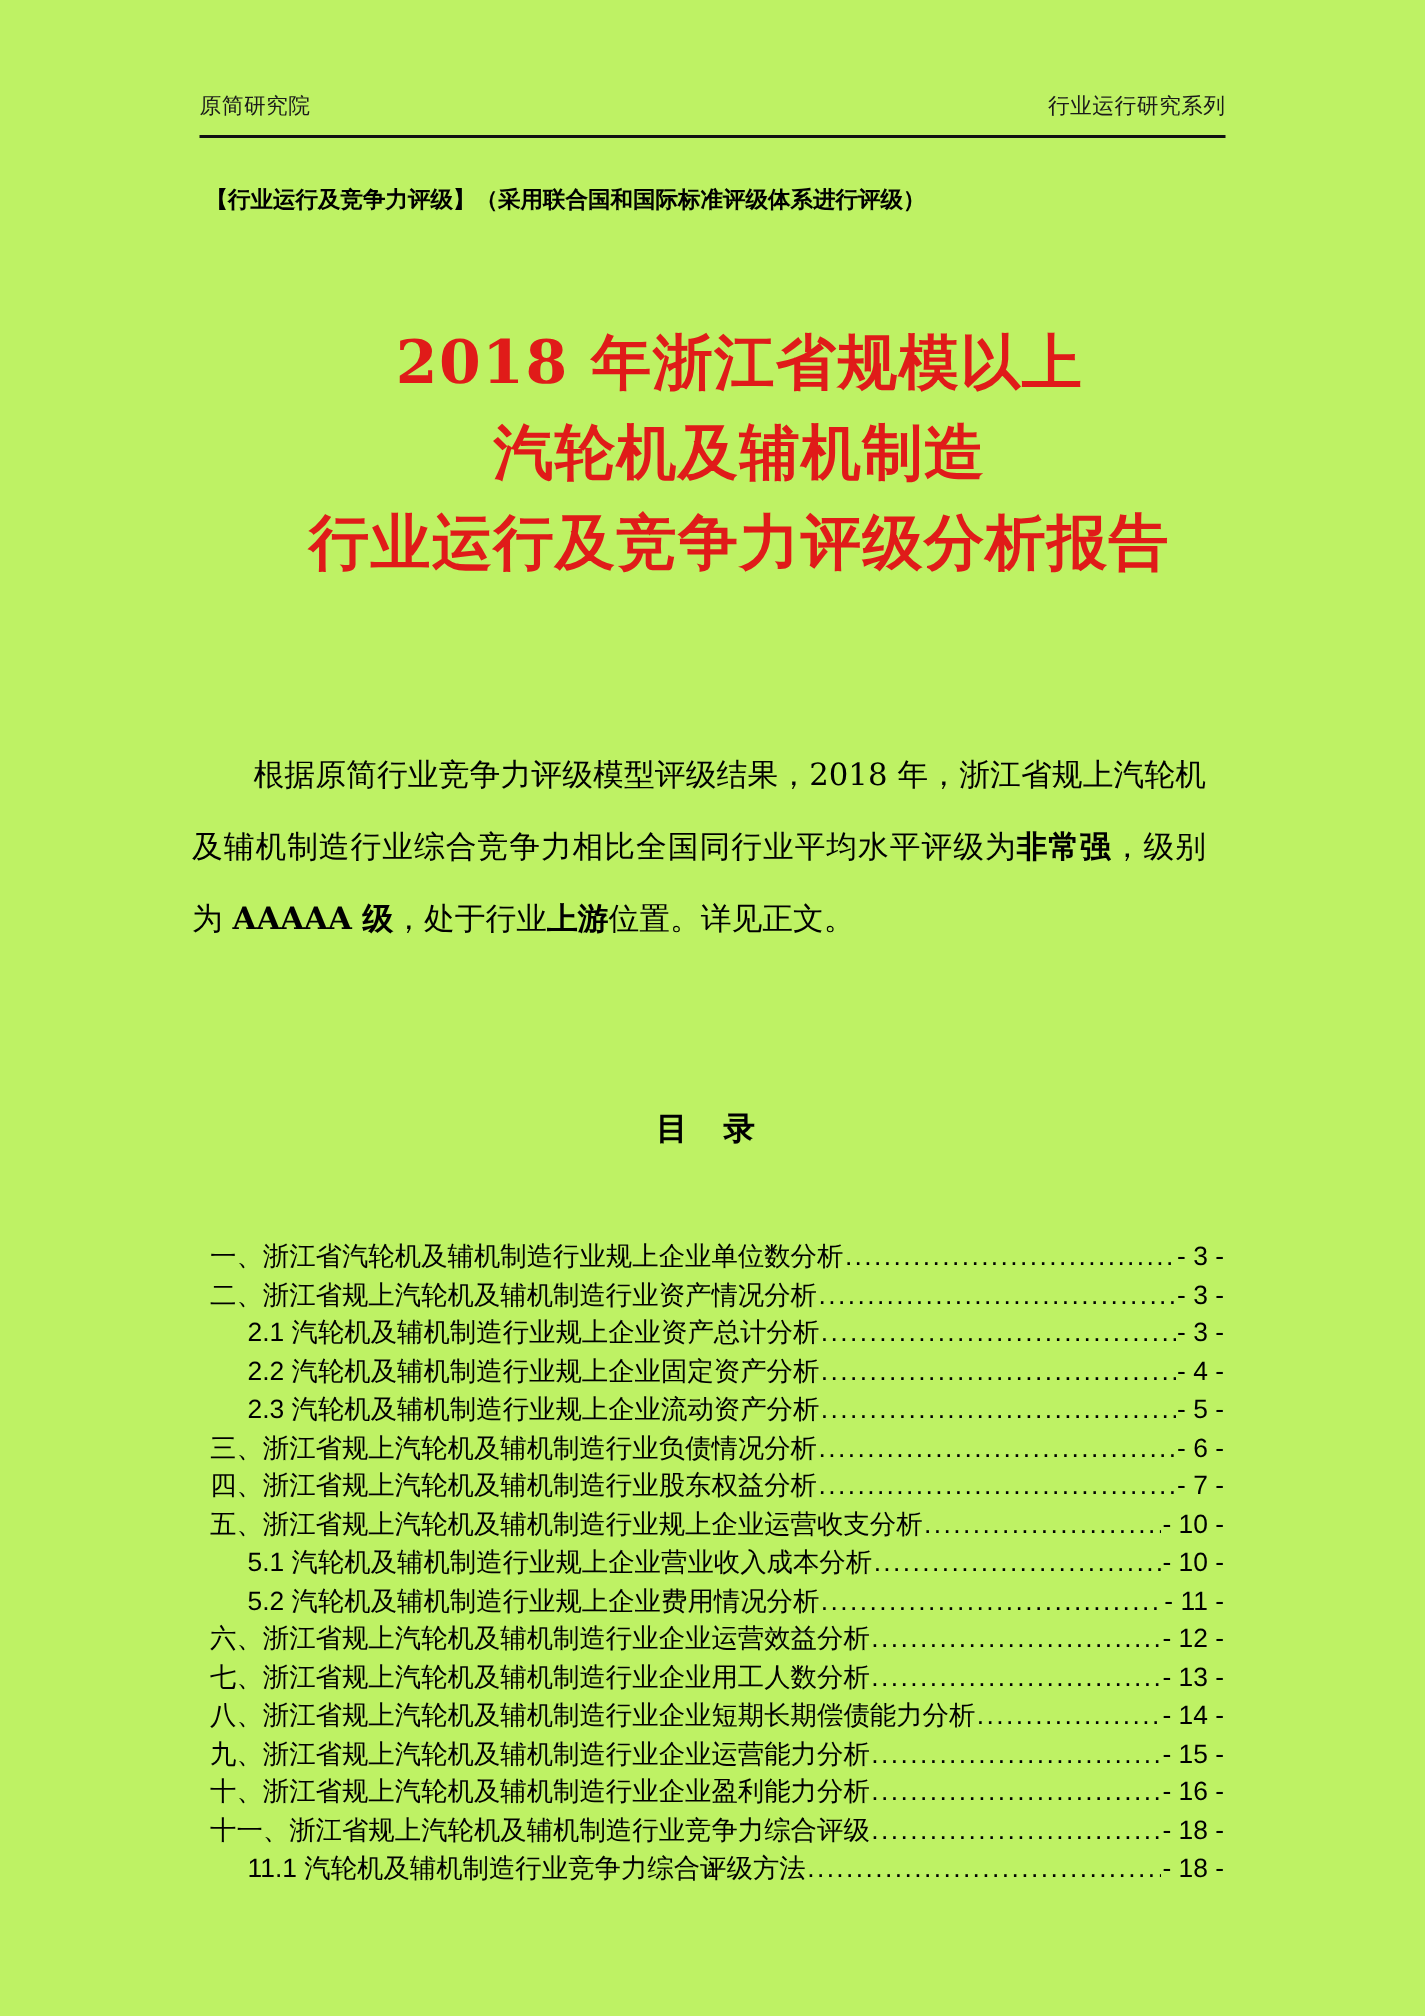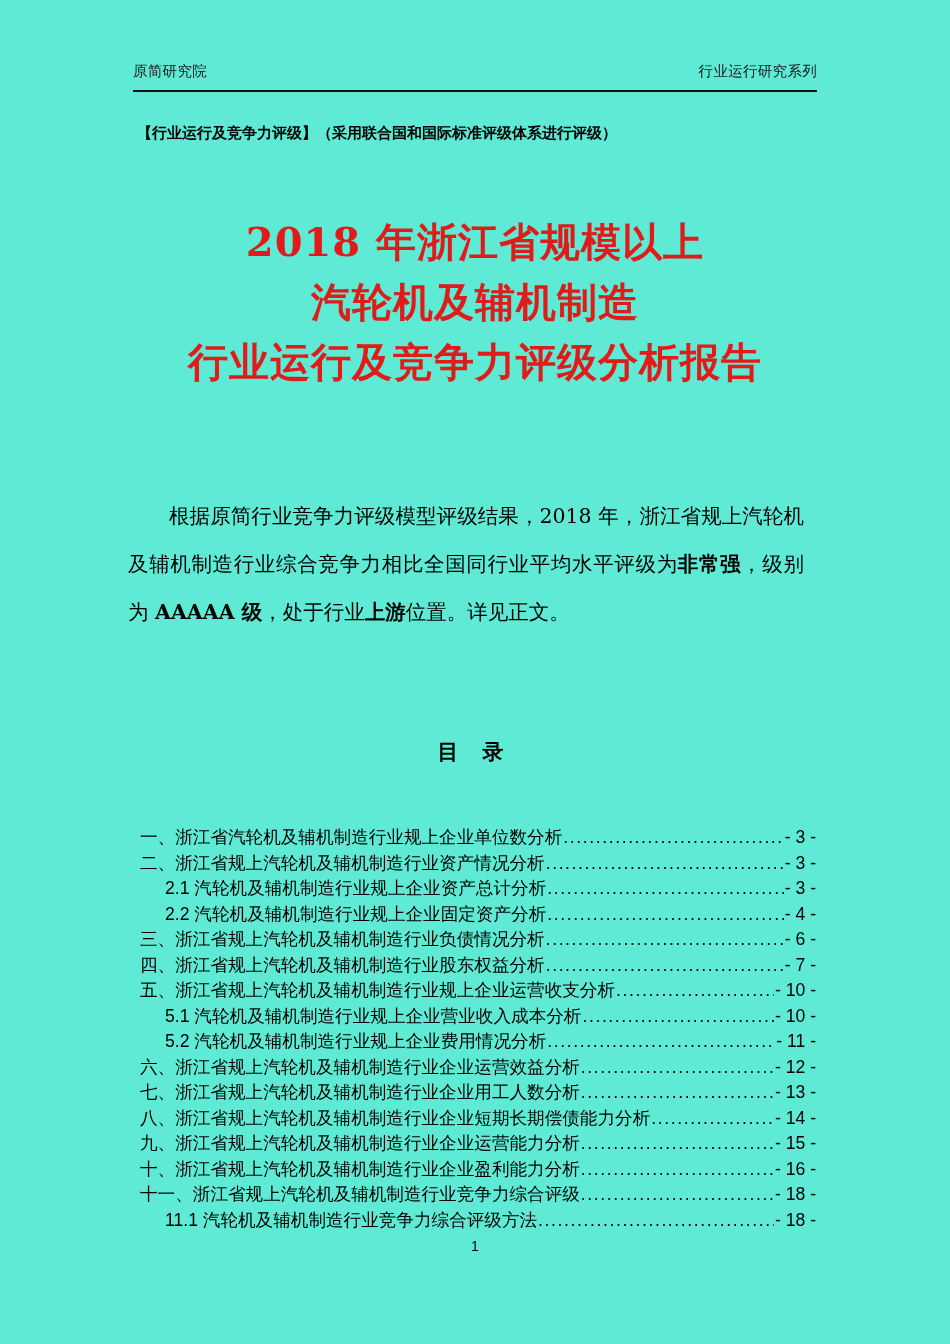--- a/index.html
+++ b/index.html
@@ -8,21 +8,21 @@
     background: #ffffff;
   }
   body {
     font-family: "DejaVu Serif", "Liberation Serif", serif;
     color: #000000;
   }
   .page {
     position: relative;
     width: 950px;
     height: 1344px;
-    background: #5eead4;
+    background: #bef264;
     box-sizing: border-box;
     overflow: hidden;
   }
 
   
   .page-header {
     position: absolute;
     left: 133px;
     top: 62px;
     width: 684px;
@@ -54,21 +54,21 @@
     font-size: 15px;
     font-weight: 700;
     line-height: 1.4;
     color: #000000;
     white-space: nowrap;
   }
 
   
   .main-title {
     position: absolute;
-    left: 75px;
+    left: 93px;
     top: 212px;
     width: 800px;
     text-align: center;
     color: #e01b19;
     font-family: "DejaVu Serif", "Liberation Serif", serif;
     font-weight: 700;
     font-size: 40px;
     line-height: 60px;
     letter-spacing: 1px;
   }
@@ -193,20 +193,25 @@
       <div class="toc-row lvl2">
         <span class="toc-label">2.1 汽轮机及辅机制造行业规上企业资产总计分析</span>
         <span class="toc-dots"></span>
         <span class="toc-page">- 3 -</span>
       </div>
       <div class="toc-row lvl2">
         <span class="toc-label">2.2 汽轮机及辅机制造行业规上企业固定资产分析</span>
         <span class="toc-dots"></span>
         <span class="toc-page">- 4 -</span>
       </div>
+      <div class="toc-row lvl2">
+        <span class="toc-label">2.3 汽轮机及辅机制造行业规上企业流动资产分析</span>
+        <span class="toc-dots"></span>
+        <span class="toc-page">- 5 -</span>
+      </div>
       <div class="toc-row">
         <span class="toc-label">三、浙江省规上汽轮机及辅机制造行业负债情况分析</span>
         <span class="toc-dots"></span>
         <span class="toc-page">- 6 -</span>
       </div>
       <div class="toc-row">
         <span class="toc-label">四、浙江省规上汽轮机及辅机制造行业股东权益分析</span>
         <span class="toc-dots"></span>
         <span class="toc-page">- 7 -</span>
       </div>

